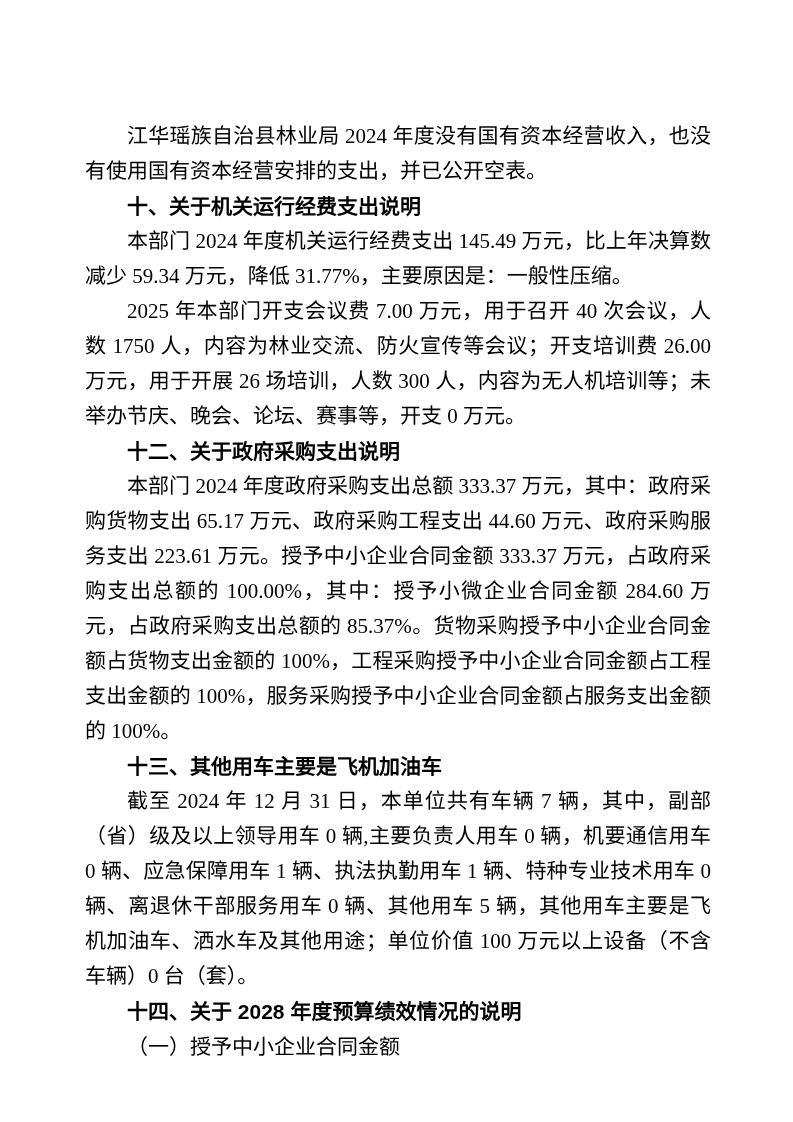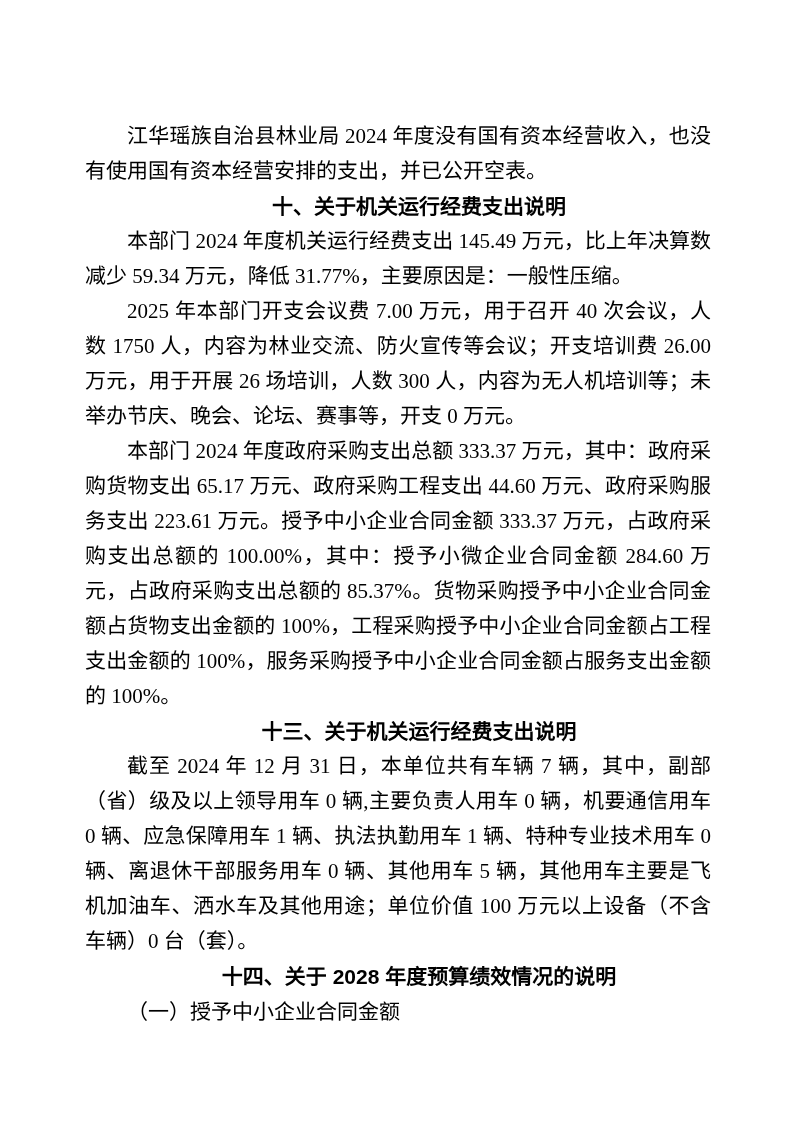--- a/index.html
+++ b/index.html
@@ -28,43 +28,43 @@
   }
   .para {
     font-family: "Liberation Serif", "DejaVu Serif", serif;
     text-align: justify;
     text-justify: inter-ideograph;
     word-break: break-all;
   }
   .h1 {
     font-family: "Liberation Sans", "DejaVu Sans", sans-serif;
     font-weight: 700;
-    text-align: center;
   }
   .h2 {
     font-family: "Liberation Sans", "DejaVu Sans", sans-serif;
     font-weight: 500;
   }
 </style>
 </head>
 <body>
 
 <div class="page">
   <p class="para">江华瑶族自治县林业局 2024 年度没有国有资本经营收入，也没有使用国有资本经营安排的支出，并已公开空表。</p>
 
   <p class="h1">十、关于机关运行经费支出说明</p>
 
   <p class="para">本部门 2024 年度机关运行经费支出 145.49 万元，比上年决算数减少 59.34 万元，降低 31.77%，主要原因是：一般性压缩。</p>
 
 
   <p class="para">2025 年本部门开支会议费 7.00 万元，用于召开 40 次会议，人数 1750 人，内容为林业交流、防火宣传等会议；开支培训费 26.00 万元，用于开展 26 场培训，人数 300 人，内容为无人机培训等；未举办节庆、晚会、论坛、赛事等，开支 0 万元。</p>
 
+  <p class="h1">十二、关于政府采购支出说明</p>
 
   <p class="para">本部门 2024 年度政府采购支出总额 333.37 万元，其中：政府采购货物支出 65.17 万元、政府采购工程支出 44.60 万元、政府采购服务支出 223.61 万元。授予中小企业合同金额 333.37 万元，占政府采购支出总额的 100.00%，其中：授予小微企业合同金额 284.60 万元，占政府采购支出总额的 85.37%。货物采购授予中小企业合同金额占货物支出金额的 100%，工程采购授予中小企业合同金额占工程支出金额的 100%，服务采购授予中小企业合同金额占服务支出金额的 100%。</p>
 
-  <p class="h1">十三、关于机关运行经费支出说明</p>
+  <p class="h1">十三、其他用车主要是飞机加油车</p>
 
   <p class="para">截至 2024 年 12 月 31 日，本单位共有车辆 7 辆，其中，副部（省）级及以上领导用车 0 辆,主要负责人用车 0 辆，机要通信用车 0 辆、应急保障用车 1 辆、执法执勤用车 1 辆、特种专业技术用车 0 辆、离退休干部服务用车 0 辆、其他用车 5 辆，其他用车主要是飞机加油车、洒水车及其他用途；单位价值 100 万元以上设备（不含车辆）0 台（套）。</p>
 
   <p class="h1">十四、关于 2028 年度预算绩效情况的说明</p>
 
   <p class="h2">（一）授予中小企业合同金额</p>
 </div>
 
 </body></html>

